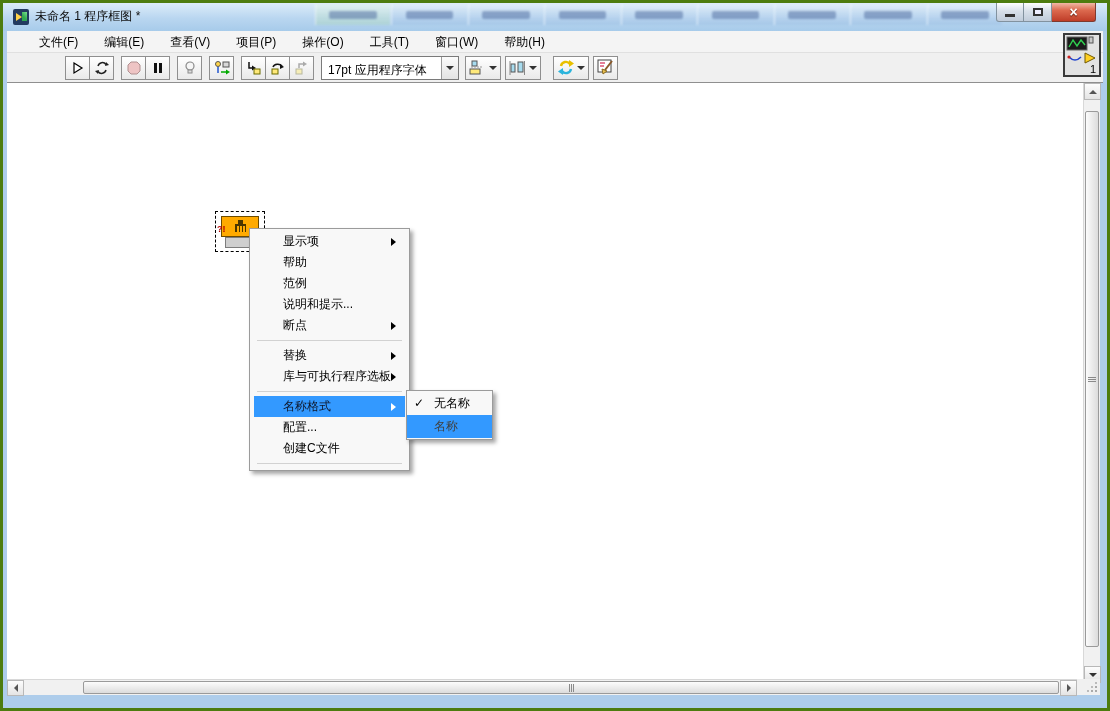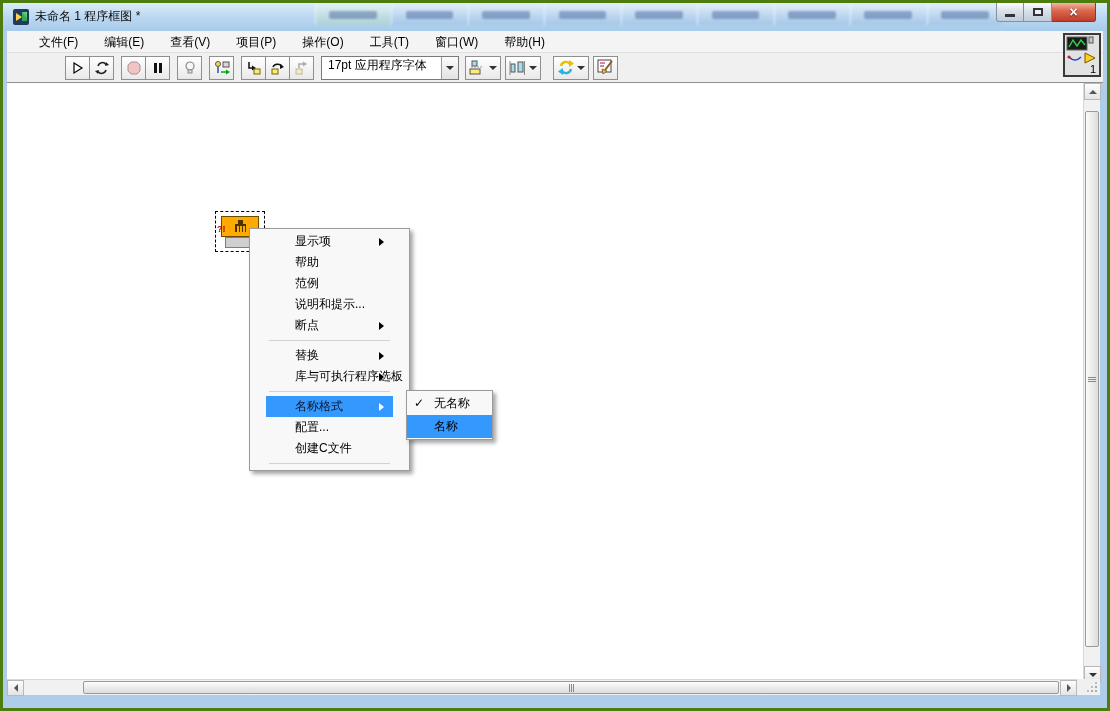--- a/index.html
+++ b/index.html
@@ -37,21 +37,21 @@
   .menubar { position:absolute; left:4px; right:4px; top:28px; height:22px; background:#f4f4f4;
     border-bottom:1px solid #e0e0e0; display:flex; align-items:center; padding-left:19px; }
   .menu-item { padding:0 13px; font-size:12px; height:22px; line-height:22px; color:#000; }
 
   
   .toolbar { position:absolute; left:4px; right:4px; top:50px; height:30px; background:#f0f0f0;
     border-bottom:1px solid #8f8f8f; display:flex; align-items:center; padding-left:58px; }
   .tb { width:25px; height:24px; border:1px solid #8f8f8f; margin-right:-1px;
     background:linear-gradient(#ffffff,#e9e9e9); display:flex; align-items:center; justify-content:center; }
   .tbgap { width:8px; }
-  .combo { height:24px; border:1px solid #7a7a7a; background:#fff; display:flex; align-items:flex-start; margin-right:6px; }
+  .combo { height:24px; border:1px solid #7a7a7a; background:#fff; display:flex; align-items:flex-end; margin-right:6px; }
   .font-combo { width:138px; }
   .combo-text { flex:1; font-size:12px; padding-left:6px; color:#000; white-space:nowrap; overflow:hidden; }
   .combo-btn { width:17px; align-self:stretch; border-left:1px solid #9a9a9a;
     background:linear-gradient(#fbfbfb,#e3e3e3); display:flex; align-items:center; justify-content:center; }
   .tri-down { width:0; height:0; border-top:4px solid #333; border-left:4px solid transparent; border-right:4px solid transparent; }
   .tri-up { width:0; height:0; border-bottom:4px solid #555; border-left:4px solid transparent; border-right:4px solid transparent; }
   .tri-left { width:0; height:0; border-right:4px solid #555; border-top:4px solid transparent; border-bottom:4px solid transparent; }
   .tri-right { width:0; height:0; border-left:4px solid #555; border-top:4px solid transparent; border-bottom:4px solid transparent; }
   .tb-drop { width:36px; height:24px; border:1px solid #8f8f8f; margin-right:4px;
     background:linear-gradient(#ffffff,#e9e9e9); display:flex; align-items:center; justify-content:space-evenly; }
@@ -92,34 +92,34 @@
   .hscroll .right { left:auto; right:0; top:0; height:16px; width:17px; }
   .hthumb { position:absolute; top:1px; bottom:1px; left:76px; right:18px; border:1px solid #9a9a9a; border-radius:2px;
     background:linear-gradient(#fcfcfc,#dcdcdc); display:flex; align-items:center; justify-content:center; }
   .gripv { width:1px; height:8px; background:#8a8a8a; box-shadow:2px 0 0 #8a8a8a, -2px 0 0 #8a8a8a; }
   .corner { position:absolute; right:7px; bottom:13px; width:23px; height:16px; background:#f0f0f0; }
   .corner-dots { position:absolute; right:3px; bottom:3px; width:2px; height:2px; background:#aaa;
     box-shadow:-4px 0 0 #aaa, 0 -4px 0 #aaa, -4px -4px 0 #bbb, -8px 0 0 #bbb, 0 -8px 0 #bbb; }
 
   
   .ctxmenu { position:absolute; left:246px; top:225px; width:161px; background:#f8f8f8;
-    border:1px solid #9b9b9b; box-shadow:3px 3px 4px rgba(0,0,0,.35); padding:2px 16px; z-index:10; }
+    border:1px solid #9b9b9b; box-shadow:3px 3px 4px rgba(0,0,0,.35); padding:2px 4px; z-index:10; }
   .mi { height:21px; line-height:21px; padding-left:29px; font-size:12px; color:#000; position:relative; white-space:nowrap; }
   .mi .mi-arrow { position:absolute; right:9px; top:6.5px; width:0; height:0;
     border-left:5px solid #000; border-top:4px solid transparent; border-bottom:4px solid transparent; }
   .mi.hl { background:#3399ff; color:#0f172a; }
   .mi.hl .mi-arrow { border-left-color:#fff; }
   .msep { height:1px; background:#d2d2d2; margin:4px 3px; }
 
   
   .submenu { position:absolute; left:403px; top:387px; width:87px; background:#f8f8f8;
     border:1px solid #9b9b9b; box-shadow:3px 3px 4px rgba(0,0,0,.35); padding:1px 0; z-index:11; }
   .smi { height:23px; line-height:23px; padding-left:27px; font-size:12px; color:#000; position:relative; white-space:nowrap; }
   .smi .check { position:absolute; left:7px; top:0; font-size:12px; }
-  .smi.hl { background:#3399ff; color:#000000; }
+  .smi.hl { background:#3399ff; color:#404040; }
 
   svg { display:block; }
 </style>
 </head>
 <body>
 
 <div class="window">
 
   <div class="titlebar">
     <div class="title-icon">

